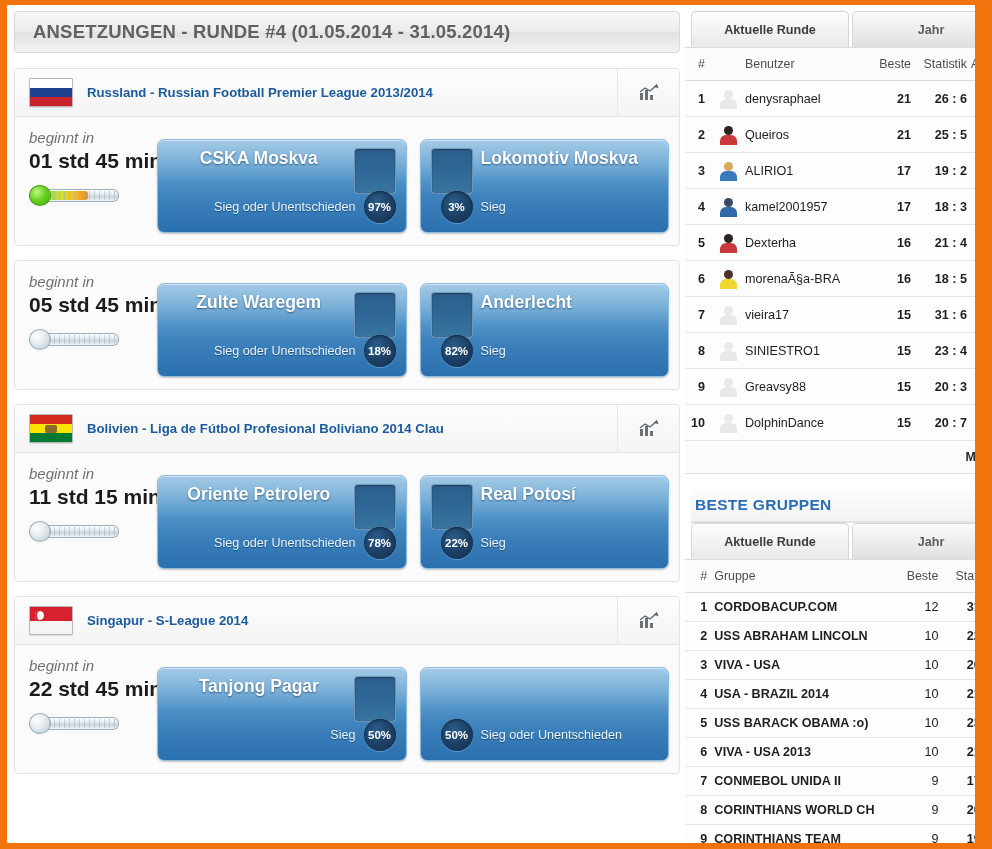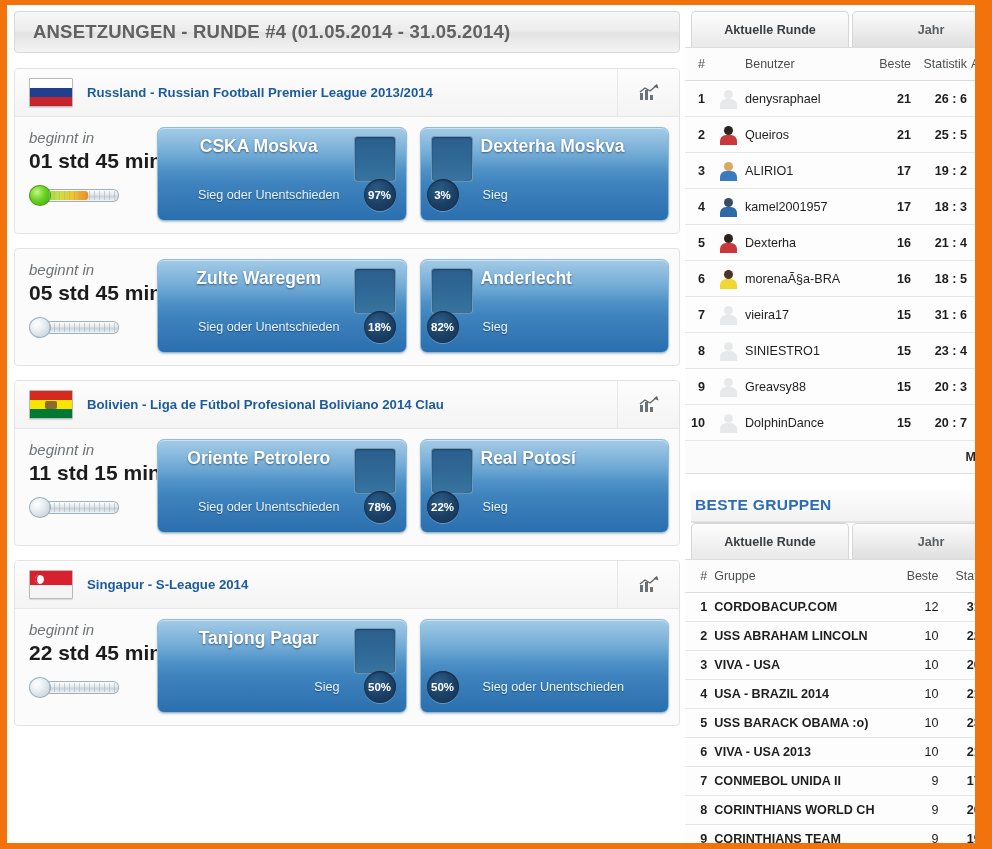--- a/index.html
+++ b/index.html
@@ -130,21 +130,21 @@
   .thermo .fill {
     position: absolute; left: 16px; top: 6px; height: 9px;
     border-radius: 0 3px 3px 0; z-index: 2;
     background: linear-gradient(to right, #8ddb3a 0%, #cfe03a 35%, #f5c328 65%, #f08a1c 100%);
   }
   .thermo.hot .bulb {
     background: radial-gradient(circle at 35% 32%, #c3f58a 0%, #68d420 45%, #3fa40c 100%);
     border-color: #4f9c18;
   }
 
-  .teams { flex: 1 1 auto; display: flex; gap: 13px; }
+  .teams { flex: 1 1 auto; display: flex; gap: 13px; margin-top: 12px; }
   .team-card {
     position: relative; flex: 1 1 50%; height: 94px;
     border-radius: 7px;
     background: linear-gradient(to bottom, #7fb6dd 0%, #60a0d0 30%, #3d82bd 62%, #2b70ae 100%);
     border: 1px solid #8fbcdd;
     box-shadow: 0 1px 2px rgba(0,0,0,.22), inset 0 1px 0 rgba(255,255,255,.45);
     padding: 8px 10px;
     overflow: hidden;
   }
   .team-card::after {
@@ -164,22 +164,22 @@
   .team-card.away .team-name { text-align: left; padding-left: 8px; }
   .logo-box {
     width: 42px; height: 46px; flex: 0 0 42px;
     border-radius: 4px;
     background: linear-gradient(to bottom, #2c5f8d 0%, #2f6896 50%, #39739f 100%);
     border: 1px solid rgba(255,255,255,.30);
     box-shadow: inset 0 1px 2px rgba(0,0,0,.35);
     position: relative; z-index: 2;
   }
   .team-bottom {
-    display: flex; align-items: center; gap: 24px;
-    position: absolute; bottom: 9px; left: 6px; right: 10px; z-index: 2;
+    display: flex; align-items: center; gap: 8px;
+    position: absolute; bottom: 9px; left: 20px; right: 10px; z-index: 2;
   }
   .team-card.home .team-bottom { justify-content: flex-end; }
   .team-card.away .team-bottom { justify-content: flex-start; }
   .outcome {
     font-size: 12.6px; color: #eaf4fb;
     text-shadow: 0 1px 1px rgba(0,30,60,.5); white-space: nowrap;
   }
   .pct {
     width: 32px; height: 32px; flex: 0 0 32px; border-radius: 50%;
     background: radial-gradient(circle at 40% 32%, #2a5b87 0%, #1b3f63 55%, #123052 100%);
@@ -315,21 +315,21 @@
                     <div class="logo-box"></div>
                   </div>
                   <div class="team-bottom">
                     <div class="outcome">Sieg oder Unentschieden</div>
                     <div class="pct">97%</div>
                   </div>
                 </div>
                 <div class="team-card away">
                   <div class="team-top">
                     <div class="logo-box"></div>
-                    <div class="team-name">Dexterha Moskva</div>
+                    <div class="team-name">Lokomotiv Moskva</div>
                   </div>
                   <div class="team-bottom">
                     <div class="pct">3%</div>
                     <div class="outcome">Sieg</div>
                   </div>
                 </div>
               </div>
             </div>
           </div>
           <div class="match-block">

